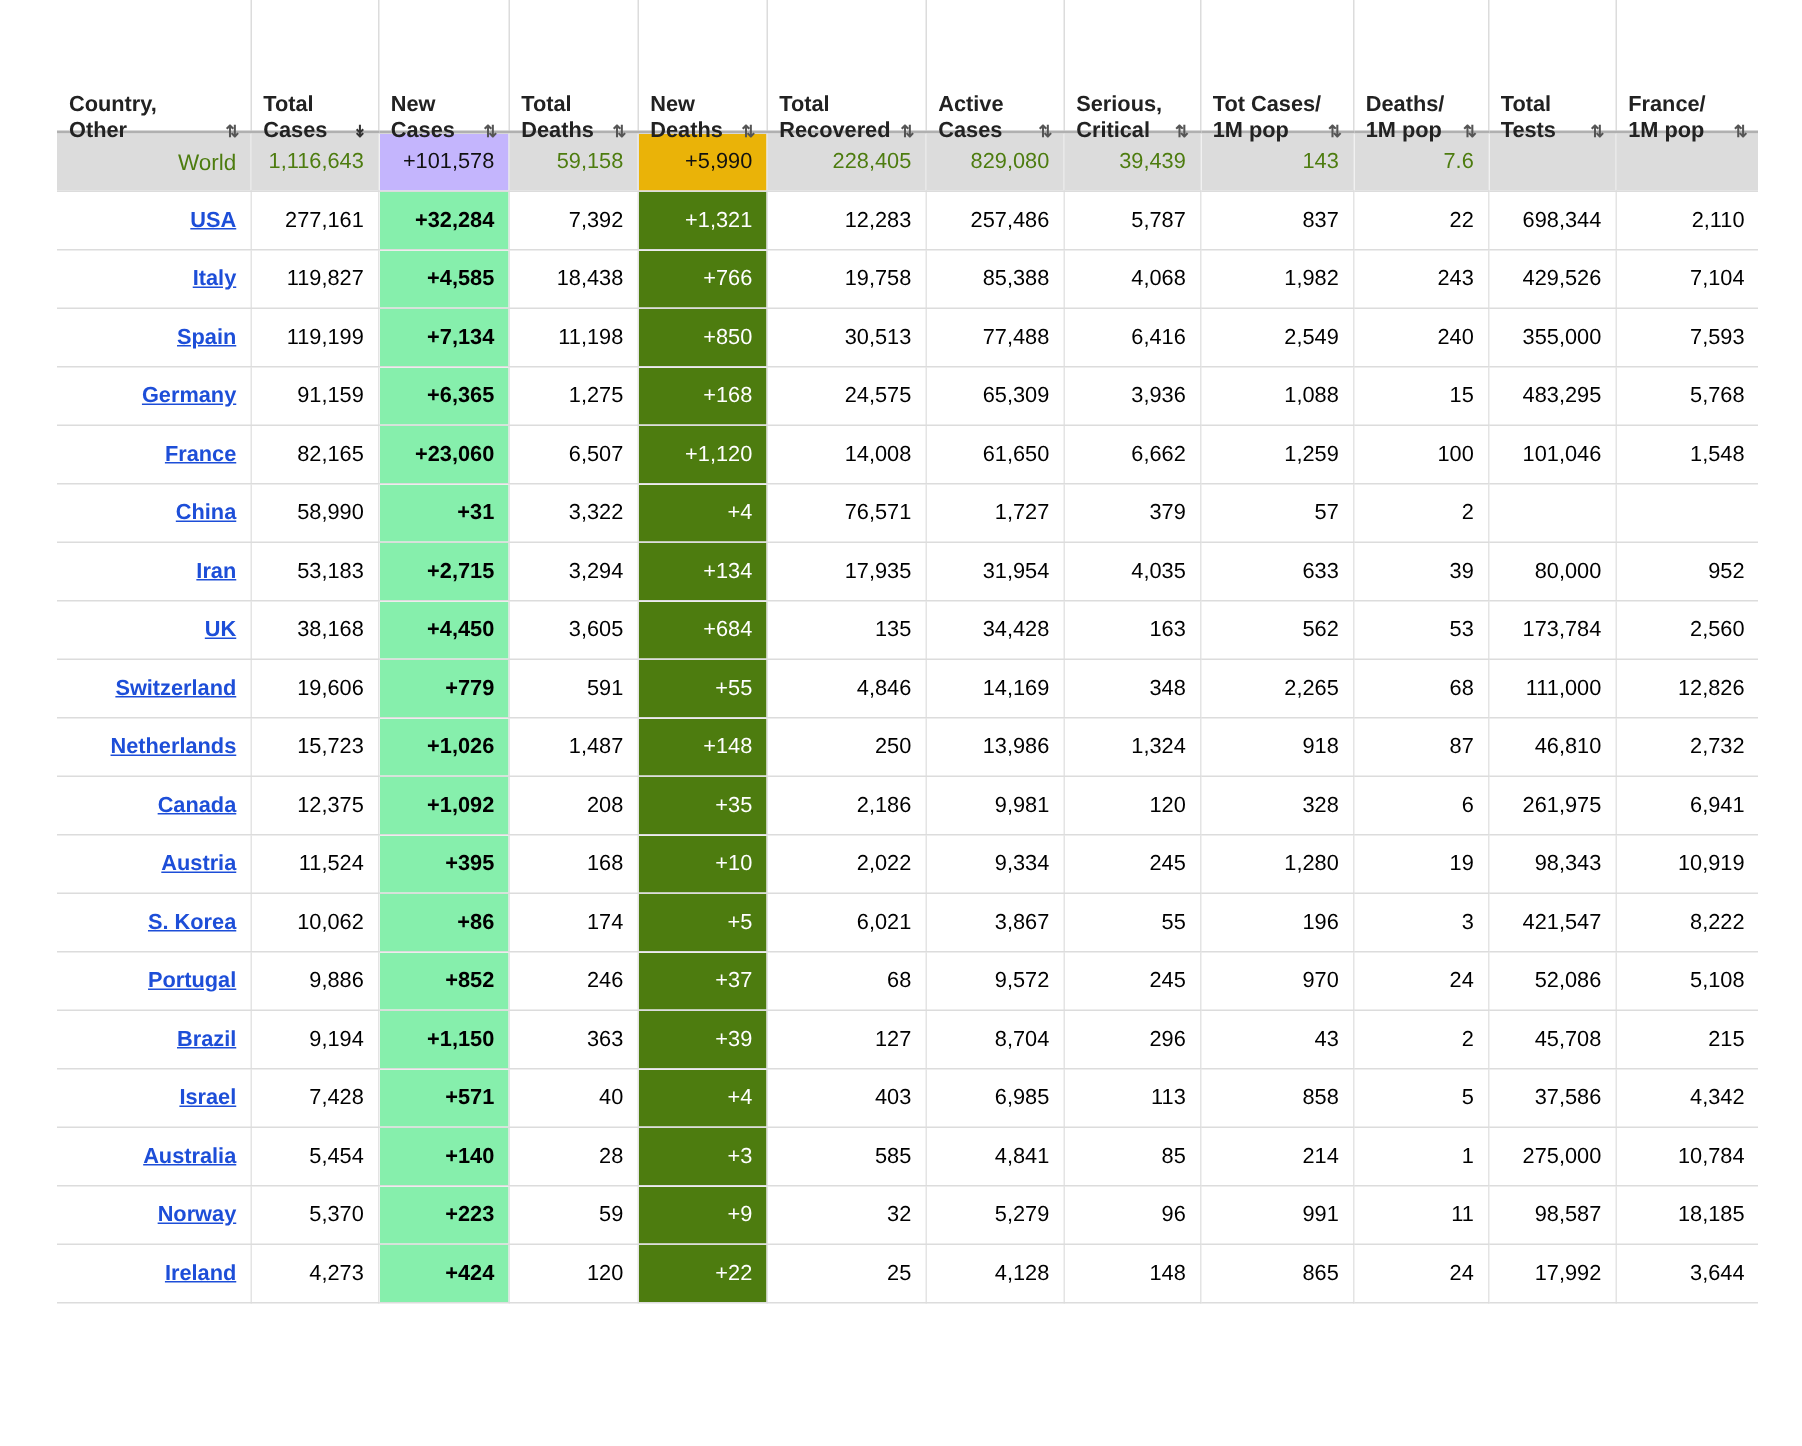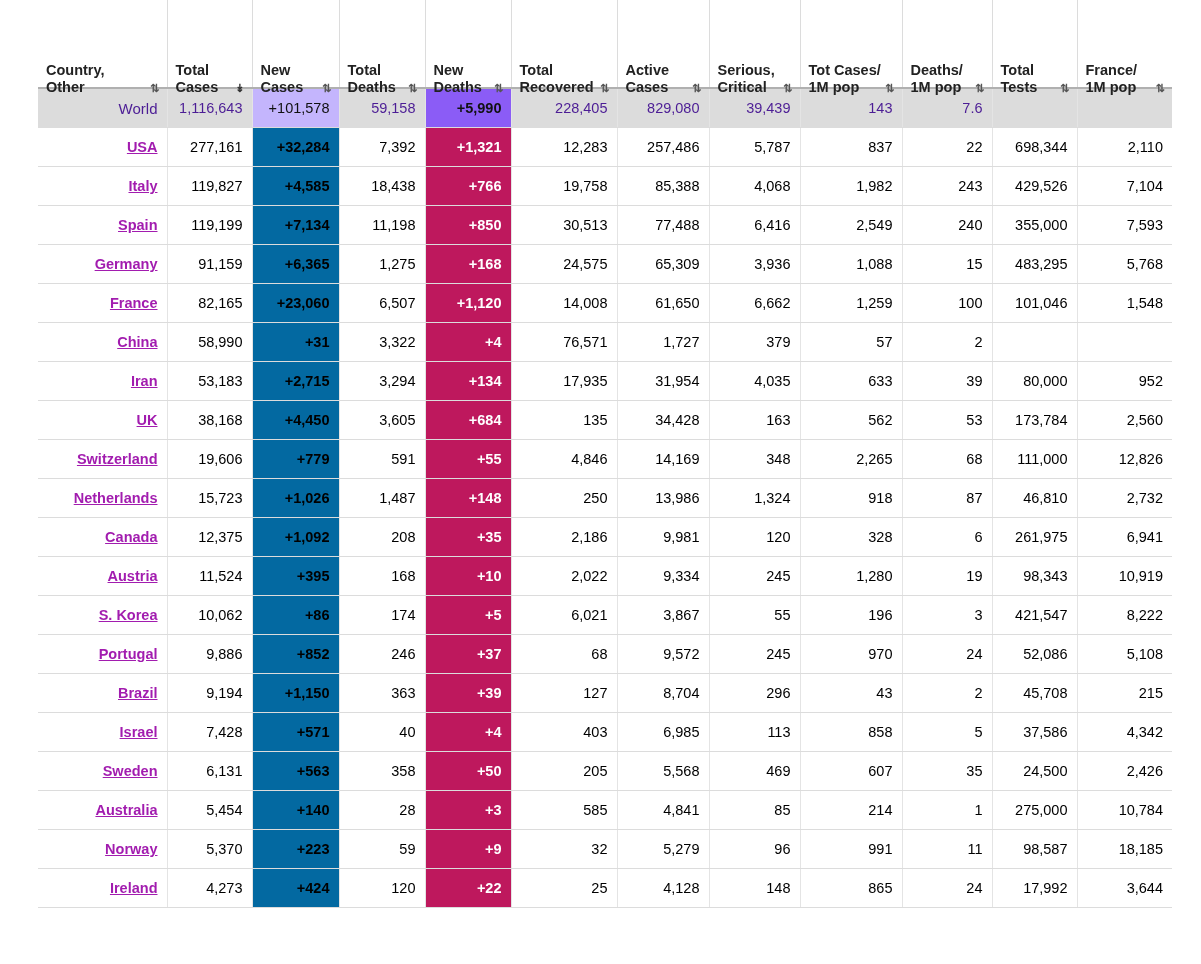--- a/index.html
+++ b/index.html
@@ -68,47 +68,47 @@
     box-sizing: border-box;
     text-align: right;
     white-space: nowrap;
     overflow: hidden;
   }
   table.covid tbody td:last-child { border-right: none; }
   td.country {
     text-align: left;
   }
   td.country a {
-    color: #a21caf;
+    color: #1d4ed8;
     text-decoration: underline;
     font-weight: bold;
     font-size: 14.5px;
   }
   tr.world-row td {
     background: #dcdcdc;
     font-weight: normal;
-    color: #4c1d95;
+    color: #4d7c0f;
     border-bottom: 1px solid #c8c8c8;
     border-right: 1px solid #d0d0d0;
   }
   tr.world-row td.country {
     font-weight: normal;
     font-size: 15px;
   }
   td.newcases {
-    background: #0369a1;
+    background: #86efac;
     font-weight: bold;
   }
   td.newdeaths {
-    background: #be185d;
+    background: #4d7c0f;
     color: #ffffff;
-    font-weight: bold;
+    font-weight: normal;
   }
   tr.world-row td.newcases { background: #c4b5fd; color: #111; font-weight: normal; }
-  tr.world-row td.newdeaths { background: #8b5cf6; color: #111; font-weight: bold; }
+  tr.world-row td.newdeaths { background: #eab308; color: #111; font-weight: normal; }
   
   col.c-country { width: 129px; }
   col.c-totalcases { width: 85px; }
   col.c-newcases { width: 87px; }
   col.c-totaldeaths { width: 86px; }
   col.c-newdeaths { width: 86px; }
   col.c-recovered { width: 106px; }
   col.c-active { width: 92px; }
   col.c-serious { width: 91px; }
   col.c-totcasesm { width: 102px; }
@@ -480,34 +480,20 @@
           <td class="newdeaths">+4</td>
           <td>403</td>
           <td>6,985</td>
           <td>113</td>
           <td>858</td>
           <td>5</td>
           <td>37,586</td>
           <td>4,342</td>
         </tr>
         <tr>
-          <td class="country"><a href="#">Sweden</a></td>
-          <td>6,131</td>
-          <td class="newcases">+563</td>
-          <td>358</td>
-          <td class="newdeaths">+50</td>
-          <td>205</td>
-          <td>5,568</td>
-          <td>469</td>
-          <td>607</td>
-          <td>35</td>
-          <td>24,500</td>
-          <td>2,426</td>
-        </tr>
-        <tr>
           <td class="country"><a href="#">Australia</a></td>
           <td>5,454</td>
           <td class="newcases">+140</td>
           <td>28</td>
           <td class="newdeaths">+3</td>
           <td>585</td>
           <td>4,841</td>
           <td>85</td>
           <td>214</td>
           <td>1</td>

